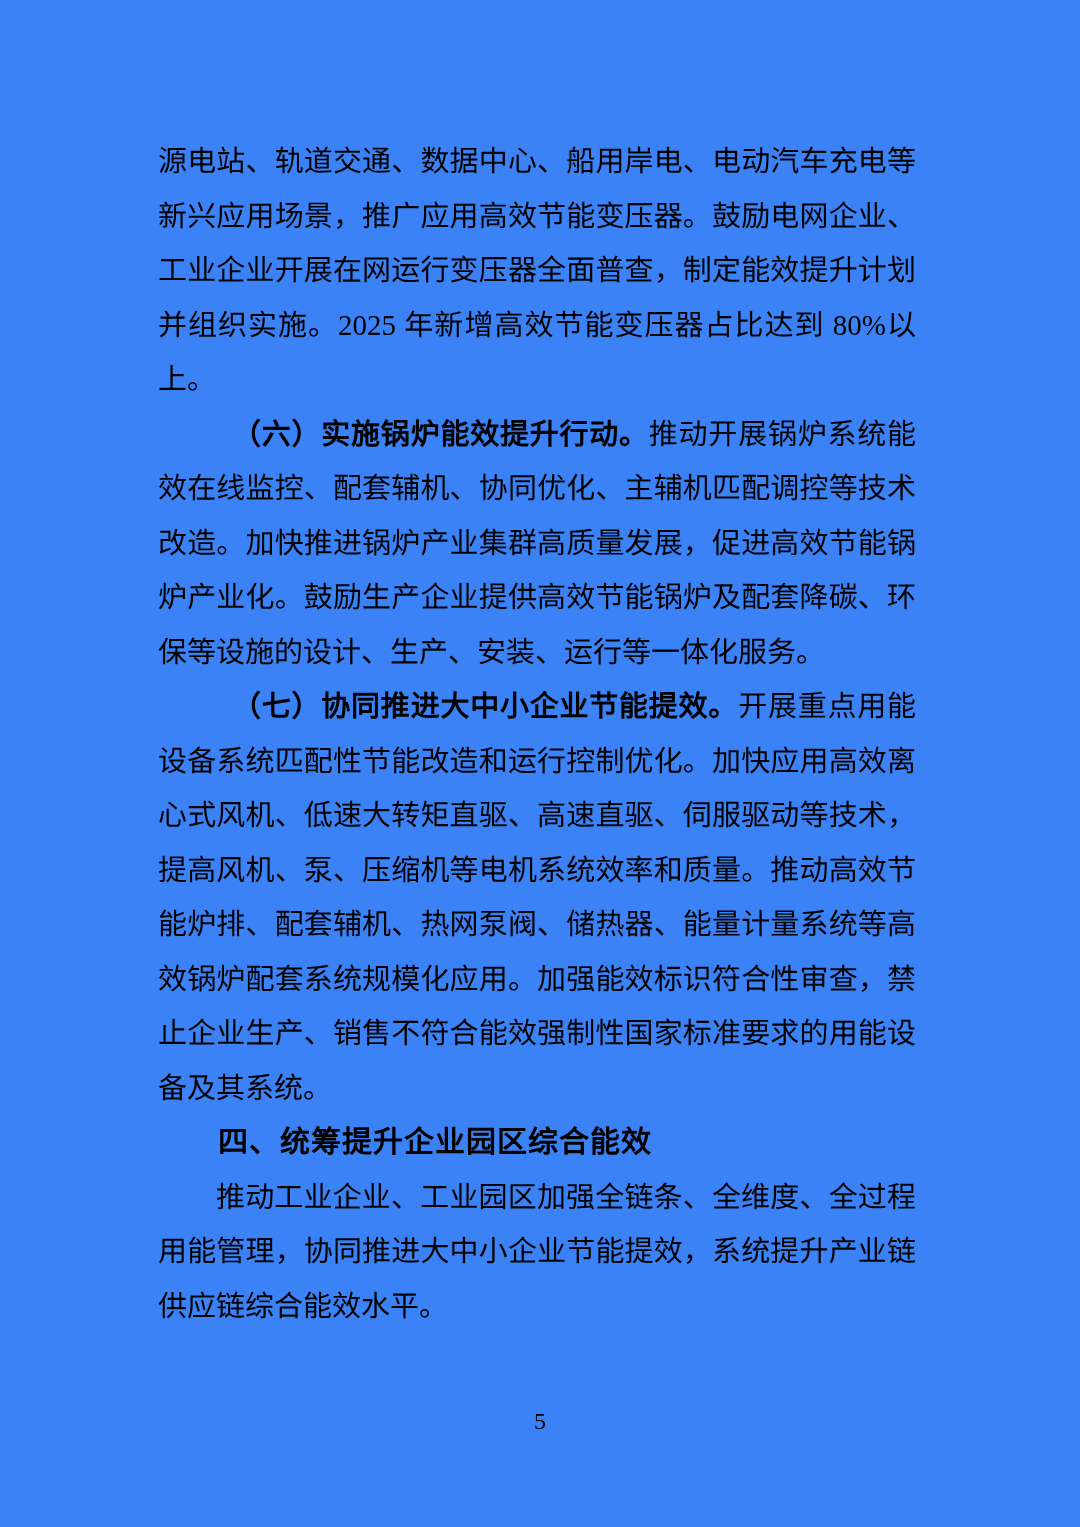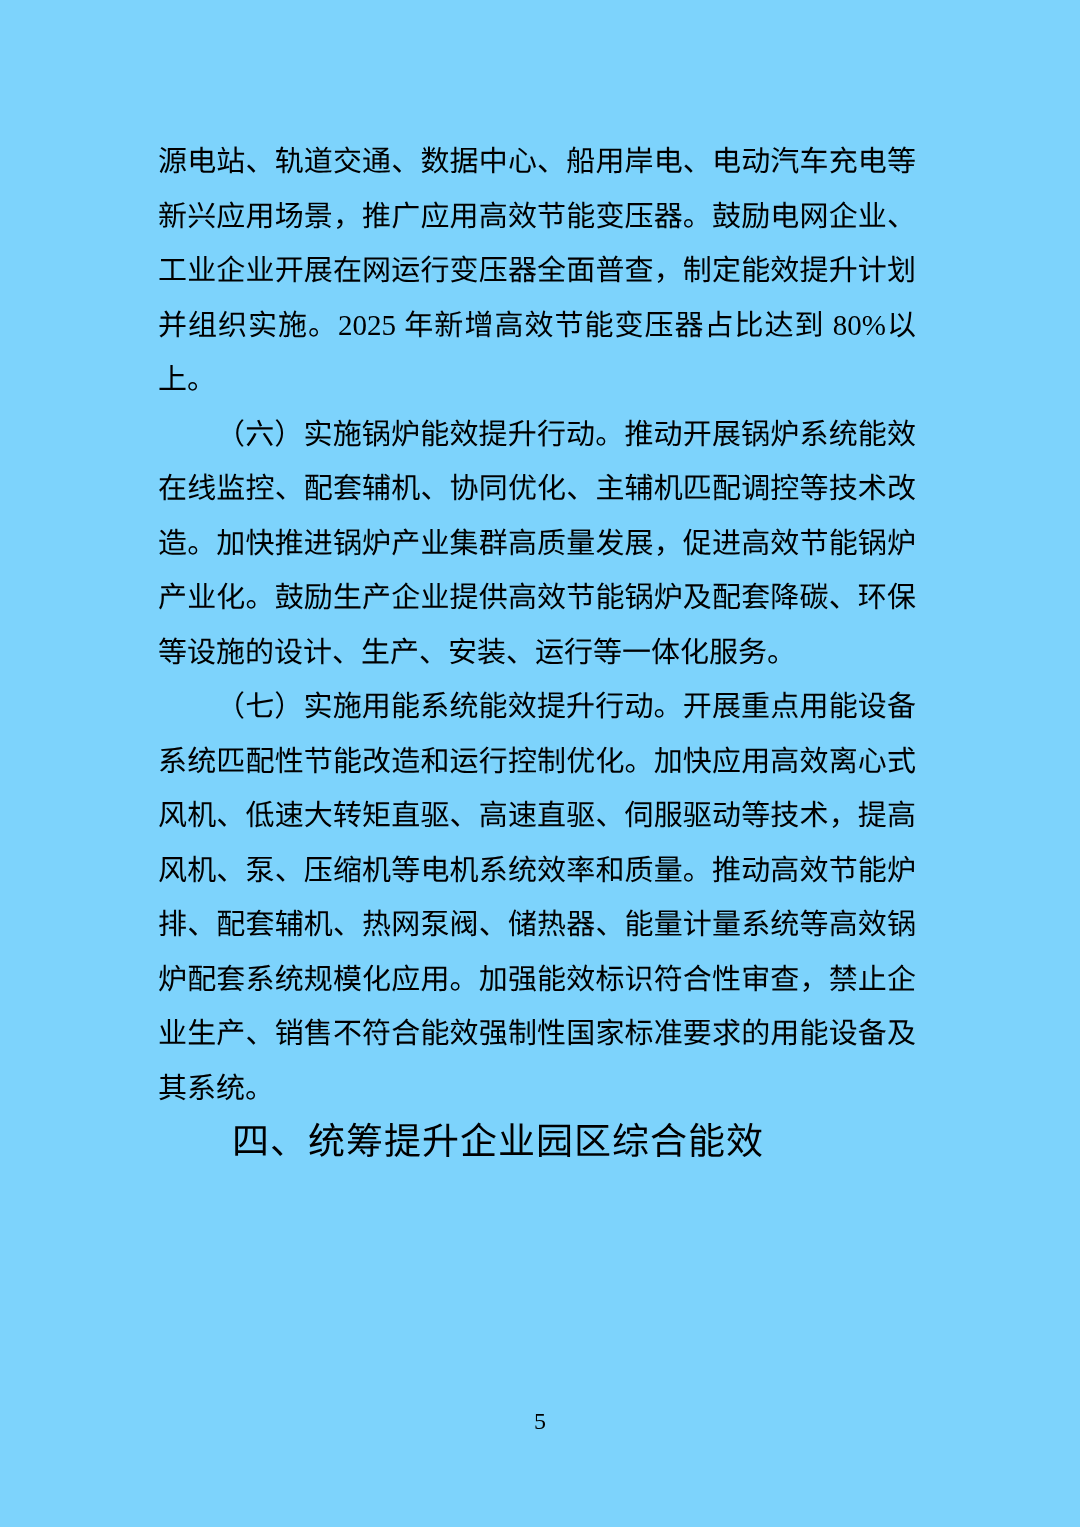--- a/index.html
+++ b/index.html
@@ -11,21 +11,21 @@
     height: 1527px;
     background: #ffffff;
     color: #000000;
     position: relative;
     overflow: hidden;
     font-family: "Liberation Serif", "DejaVu Serif", serif;
   }
   .page {
     position: absolute;
     inset: 0;
-    background: #7dd3fc;
+    background: #3b82f6;
   }
   .content {
     position: absolute;
     left: 158px;
     top: 134px;
     width: 758px;
   }
   .para {
     margin: 0;
     font-size: 29px;
@@ -33,28 +33,29 @@
     text-align: justify;
     text-align-last: left;
     text-justify: inter-character;
     word-break: normal;
     overflow-wrap: break-word;
   }
   .indent {
     text-indent: 2em;
   }
   .lead {
-    font-weight: normal;
+    font-weight: bold;
+    margin-left: 16px;
   }
   .heading {
     margin: 0;
     padding-left: 2em;
-    font-size: 37px;
+    font-size: 30px;
     line-height: 54.5px;
-    font-weight: normal;
+    font-weight: bold;
     font-family: "Liberation Sans", "DejaVu Sans", sans-serif;
     letter-spacing: 1px;
   }
   .page-number {
     position: absolute;
     top: 1406px;
     left: 0;
     width: 100%;
     text-align: center;
     font-size: 24px;
@@ -65,22 +66,23 @@
 </head>
 <body>
 
 <div class="page">
   <div class="content">
 
     <p class="para"><span>源电站、轨道交通、数据中心、船用岸电、电动汽车充电等新兴应用场景，推广应用高效节能变压器。鼓励电网企业、工业企业开展在网运行变压器全面普查，制定能效提升计划并组织实施。2025 年新增高效节能变压器占比达到 80%以上。</span></p>
 
     <p class="para indent"><span class="lead">（六）实施锅炉能效提升行动。</span><span>推动开展锅炉系统能效在线监控、配套辅机、协同优化、主辅机匹配调控等技术改造。加快推进锅炉产业集群高质量发展，促进高效节能锅炉产业化。鼓励生产企业提供高效节能锅炉及配套降碳、环保等设施的设计、生产、安装、运行等一体化服务。</span></p>
 
-    <p class="para indent"><span class="lead">（七）实施用能系统能效提升行动。</span><span>开展重点用能设备系统匹配性节能改造和运行控制优化。加快应用高效离心式风机、低速大转矩直驱、高速直驱、伺服驱动等技术，提高风机、泵、压缩机等电机系统效率和质量。推动高效节能炉排、配套辅机、热网泵阀、储热器、能量计量系统等高效锅炉配套系统规模化应用。加强能效标识符合性审查，禁止企业生产、销售不符合能效强制性国家标准要求的用能设备及其系统。</span></p>
+    <p class="para indent"><span class="lead">（七）协同推进大中小企业节能提效。</span><span>开展重点用能设备系统匹配性节能改造和运行控制优化。加快应用高效离心式风机、低速大转矩直驱、高速直驱、伺服驱动等技术，提高风机、泵、压缩机等电机系统效率和质量。推动高效节能炉排、配套辅机、热网泵阀、储热器、能量计量系统等高效锅炉配套系统规模化应用。加强能效标识符合性审查，禁止企业生产、销售不符合能效强制性国家标准要求的用能设备及其系统。</span></p>
 
     <h2 class="heading">四、统筹提升企业园区综合能效</h2>
 
+    <p class="para indent"><span>推动工业企业、工业园区加强全链条、全维度、全过程用能管理，协同推进大中小企业节能提效，系统提升产业链供应链综合能效水平。</span></p>
 
 
   </div>
 
   <div class="page-number">5</div>
 </div>
 
 </body></html>

